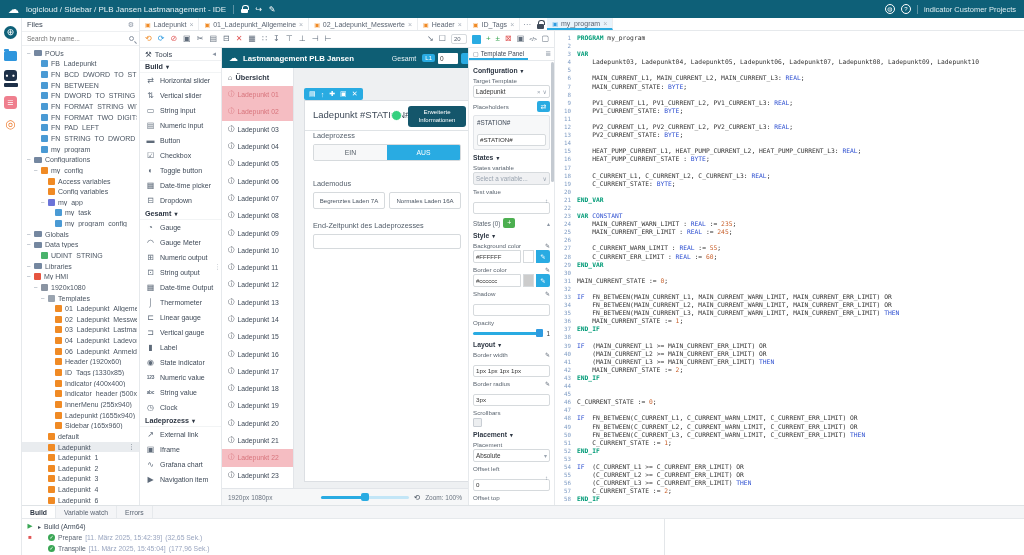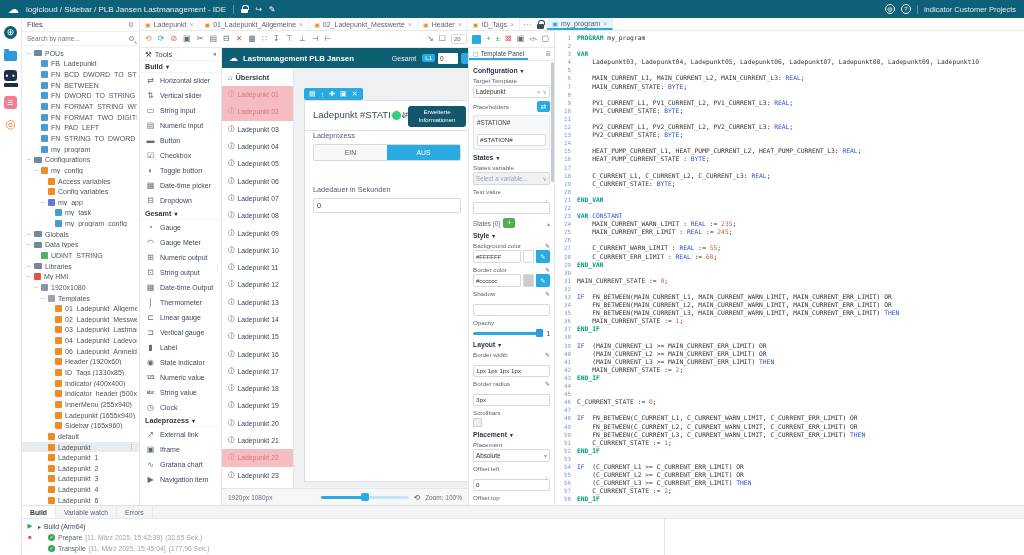--- a/index.html
+++ b/index.html
@@ -800,23 +800,30 @@
                         <span class="gdot"></span>
                         <button class="info-btn">Erweiterte Informationen</button>
                         <div class="card-divider"></div>
                         <div class="mt8">
                           <div class="flabel">Ladeprozess</div>
                           <div class="segrow">
                             <div class="segbtn">EIN</div>
                             <div class="segbtn active">AUS</div>
                           </div>
                         </div>
-                        <div class="mt24">
-                          <div class="flabel">Ladedauer in Sekunden</div>
-                          <input class="cinput" value="0" style="">
+                        <div class="mt18">
+                          <div class="flabel">Lademodus</div>
+                          <div class="mrow">
+                            <div class="mbtn">Begrenztes Laden 7A</div>
+                            <div class="mbtn">Normales Laden 16A</div>
+                          </div>
+                        </div>
+                        <div class="mt12">
+                          <div class="flabel wrap">End-Zeitpunkt des Ladeprozesses</div>
+                          <input class="cinput" style="">
                         </div>
                       </div>
                     </div>
                   </div>
                   <div class="cfooter">
                     <span>1920px 1080px</span>
                     <span class="zslider">
                       <span class="zfill"></span>
                       <span class="zhandle"></span>
                     </span>

